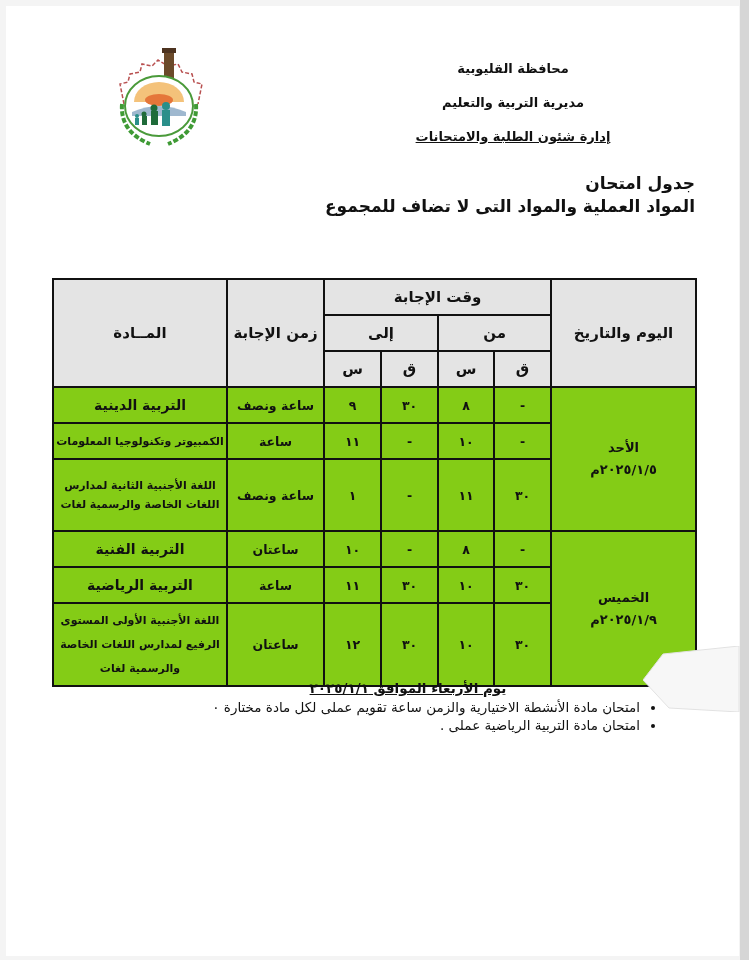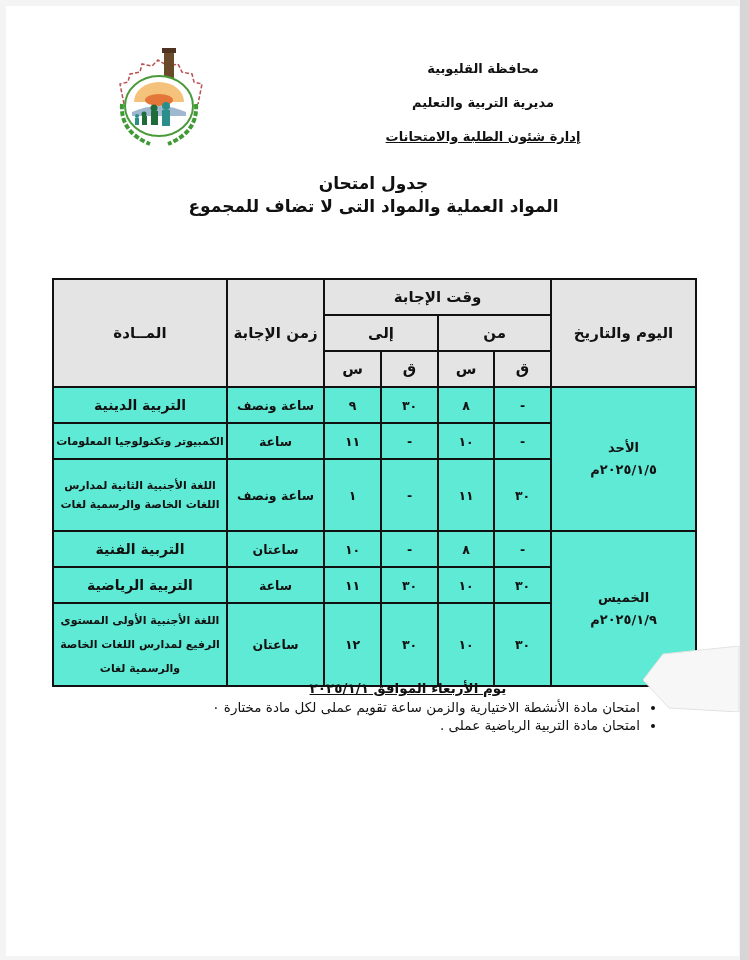--- a/index.html
+++ b/index.html
@@ -11,48 +11,48 @@
   }
   .page {
     position: absolute; left: 6px; top: 6px; width: 733px; height: 950px;
     background: #ffffff;
   }
   .right-edge {
     position: absolute; left: 740px; top: 0; width: 9px; height: 960px;
     background: #d6d6d6;
   }
   .header-lines {
-    position: absolute; right: 146px; top: 52px; width: 240px;
+    position: absolute; right: 116px; top: 52px; width: 240px;
     direction: rtl; text-align: center;
     font-weight: bold; font-size: 13px; line-height: 34px;
   }
   .header-lines div { white-space: nowrap; }
   .header-lines .ul { text-decoration: underline; }
   .logo {
     position: absolute; left: 106px; top: 44px; width: 106px; height: 106px;
   }
   .titles {
     position: absolute; left: 52px; top: 172px; width: 643px;
     direction: rtl; text-align: center; font-weight: bold;
     font-size: 17px; line-height: 23px;
   }
-  .titles div { white-space: nowrap; }
+  .titles div { white-space: nowrap; text-align: right; }
   table.sched {
     position: absolute; left: 52px; top: 278px;
     border-collapse: collapse; direction: rtl;
     table-layout: fixed; width: 643px;
   }
   table.sched td, table.sched th {
     border: 2.5px solid #111; text-align: center; vertical-align: middle;
     padding: 0; font-weight: bold;
   }
   table.sched th {
     background: #e4e4e4; font-size: 15px;
   }
-  table.sched td { font-size: 12.5px; background: #5eead4; }
+  table.sched td { font-size: 12.5px; background: #84cc16; }
   table.sched td.subj { font-size: 12.5px; line-height: 19px; }
   table.sched td.subj.big { font-size: 14px; }
   table.sched td.day { font-size: 13px; line-height: 22px; }
   .notes {
     position: absolute; left: 180px; top: 680px; width: 478px;
     direction: rtl; font-size: 13.5px;
   }
   .notes .wed {
     text-align: center; font-weight: bold; text-decoration: underline;
     margin-right: 90px; white-space: nowrap; width: 320px; font-size: 13.5px;

